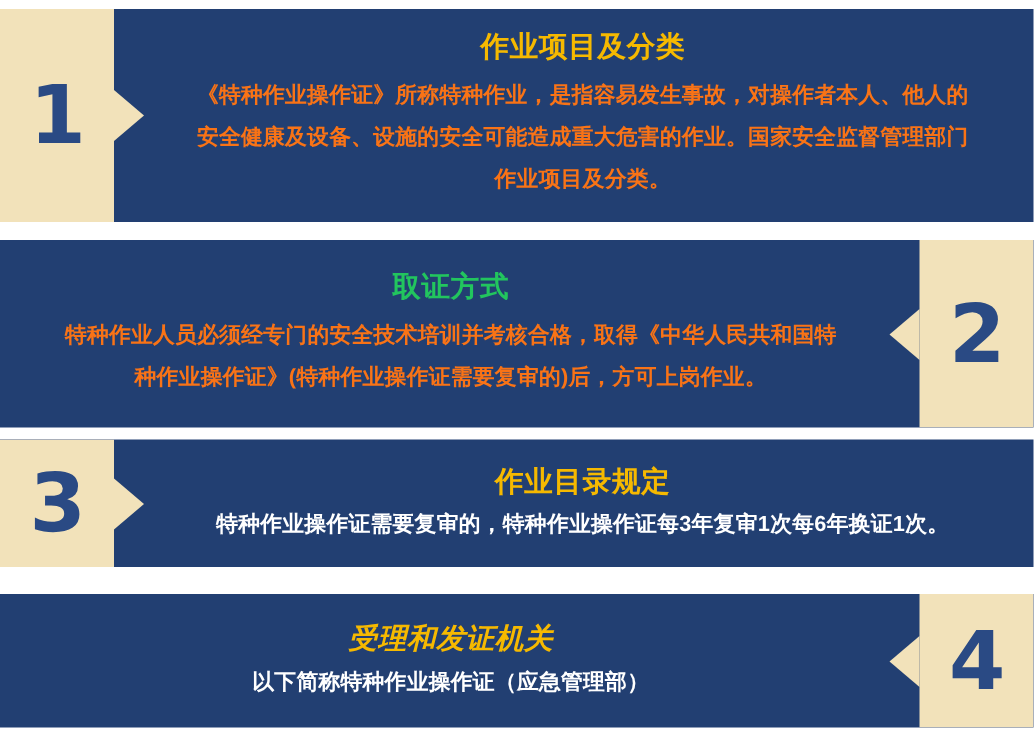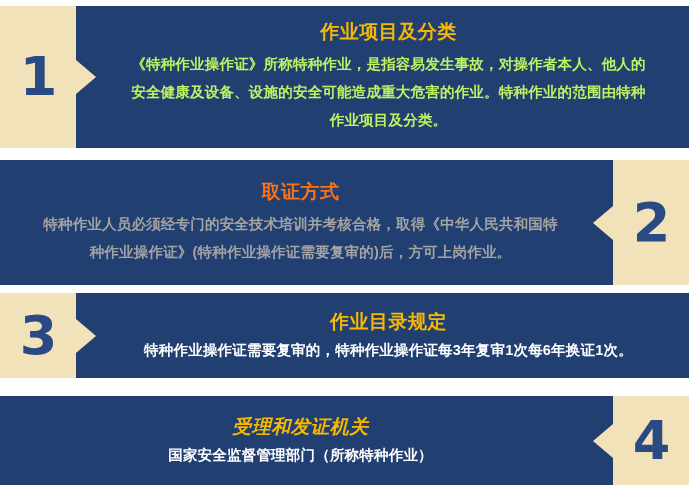--- a/index.html
+++ b/index.html
@@ -129,36 +129,36 @@
 
 <div id="infographic" style="background: rgb(255, 255, 255);">
 
   <section class="panel" id="panel-1" style="background: rgb(34, 63, 114);">
     <div class="numblock left" style="background: rgb(242, 226, 186);">
       <span class="num" style="color: rgb(42, 74, 132);">1</span>
     </div>
     <div class="arrow right" style="border-left-color: rgb(242, 226, 186);"></div>
     <div class="content for-left-block">
       <h2 class="panel-title" style="color: rgb(246, 185, 0);">作业项目及分类</h2>
-      <p class="panel-body" style="color: #bef264;">
+      <p class="panel-body" style="color: #f97316;">
         <span>《特种作业操作证》所称特种作业，是指容易发生事故，对操作者本人、他人的</span><br>
-        <span>安全健康及设备、设施的安全可能造成重大危害的作业。特种作业的范围由特种</span><br>
+        <span>安全健康及设备、设施的安全可能造成重大危害的作业。国家安全监督管理部门</span><br>
         <span>作业项目及分类。</span>
       </p>
     </div>
   </section>
 
   <section class="panel" id="panel-2" style="background: rgb(34, 63, 114);">
     <div class="numblock right" style="background: rgb(242, 226, 186);">
       <span class="num" style="color: rgb(42, 74, 132);">2</span>
     </div>
     <div class="arrow left" style="border-right-color: rgb(242, 226, 186);"></div>
     <div class="content for-right-block">
-      <h2 class="panel-title" style="color: #f97316;">取证方式</h2>
-      <p class="panel-body" style="color: #a3a3a3;">
+      <h2 class="panel-title" style="color: #22c55e;">取证方式</h2>
+      <p class="panel-body" style="color: #f97316;">
         <span>特种作业人员必须经专门的安全技术培训并考核合格，取得《中华人民共和国特</span><br>
         <span>种作业操作证》(特种作业操作证需要复审的)后，方可上岗作业。</span>
       </p>
     </div>
   </section>
 
   <section class="panel" id="panel-3" style="background: rgb(34, 63, 114);">
     <div class="numblock left" style="background: rgb(242, 226, 186);">
       <span class="num" style="color: rgb(42, 74, 132);">3</span>
     </div>
@@ -172,18 +172,18 @@
   </section>
 
   <section class="panel" id="panel-4" style="background: rgb(34, 63, 114);">
     <div class="numblock right" style="background: rgb(242, 226, 186);">
       <span class="num" style="color: rgb(42, 74, 132);">4</span>
     </div>
     <div class="arrow left" style="border-right-color: rgb(242, 226, 186);"></div>
     <div class="content for-right-block">
       <h2 class="panel-title" style="color: rgb(246, 185, 0); font-style: italic;">受理和发证机关</h2>
       <p class="panel-body compact" style="color: rgb(255, 255, 255);">
-        <span>国家安全监督管理部门（所称特种作业）</span>
+        <span>以下简称特种作业操作证（应急管理部）</span>
       </p>
     </div>
   </section>
 
 </div>
 
 </body></html>

